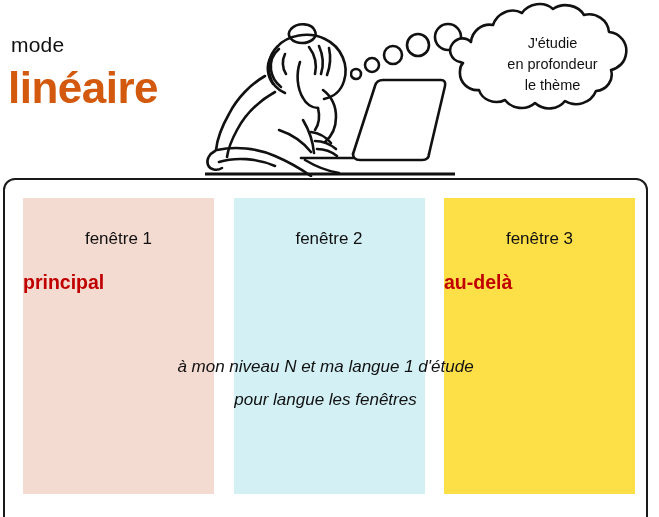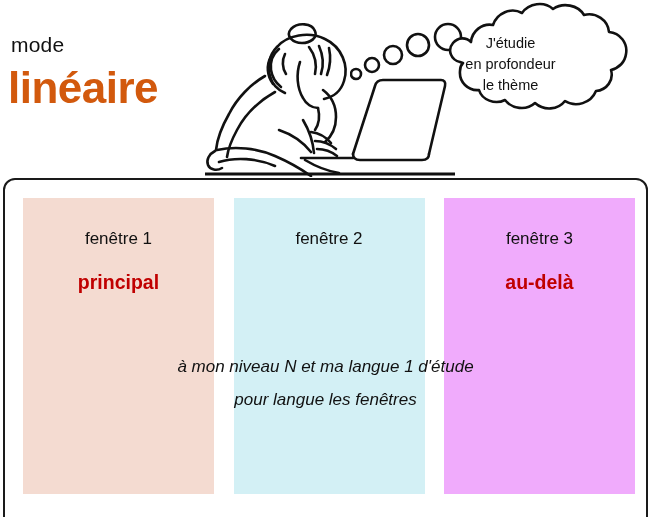--- a/index.html
+++ b/index.html
@@ -56,21 +56,21 @@
   }
   #bubble-wrap {
     position: absolute;
     left: 350px;
     top: 2px;
     width: 305px;
     height: 140px;
   }
   .bubble-text {
     position: absolute;
-    left: 428px;
+    left: 470px;
     top: 33px;
     width: 165px;
     text-align: center;
     font-size: 14.5px;
     line-height: 21px;
     color: #111111;
   }
   .bubble-text div { white-space: nowrap; }
 
   
@@ -112,21 +112,21 @@
     text-align: center;
     font-size: 17px;
     line-height: 22px;
     color: #111111;
   }
   .col-name {
     position: absolute;
     left: 0;
     right: 0;
     top: 72px;
-    text-align: center;
+    text-align: left;
     font-size: 19.5px;
     line-height: 24px;
     font-weight: bold;
     color: #C00000;
   }
 
   #caption {
     position: absolute;
     left: 18px;
     right: 18px;
@@ -229,21 +229,21 @@
 
     <div class="col col-1" style="background: rgb(244, 219, 209);">
       <div class="col-title">fenêtre 1</div>
       <div class="col-name" style="color: rgb(192, 0, 0);">principal</div>
     </div>
 
     <div class="col col-2" style="background: rgb(211, 240, 245);">
       <div class="col-title">fenêtre 2</div>
     </div>
 
-    <div class="col col-3" style="background: #f0abfc;">
+    <div class="col col-3" style="background: #fde047;">
       <div class="col-title">fenêtre 3</div>
       <div class="col-name" style="color: rgb(192, 0, 0);">au-delà</div>
     </div>
 
   </div>
 
   <div id="caption">
     <div>à mon niveau N et ma langue 1 d'étude</div>
     <div>pour langue les fenêtres</div>
   </div>

